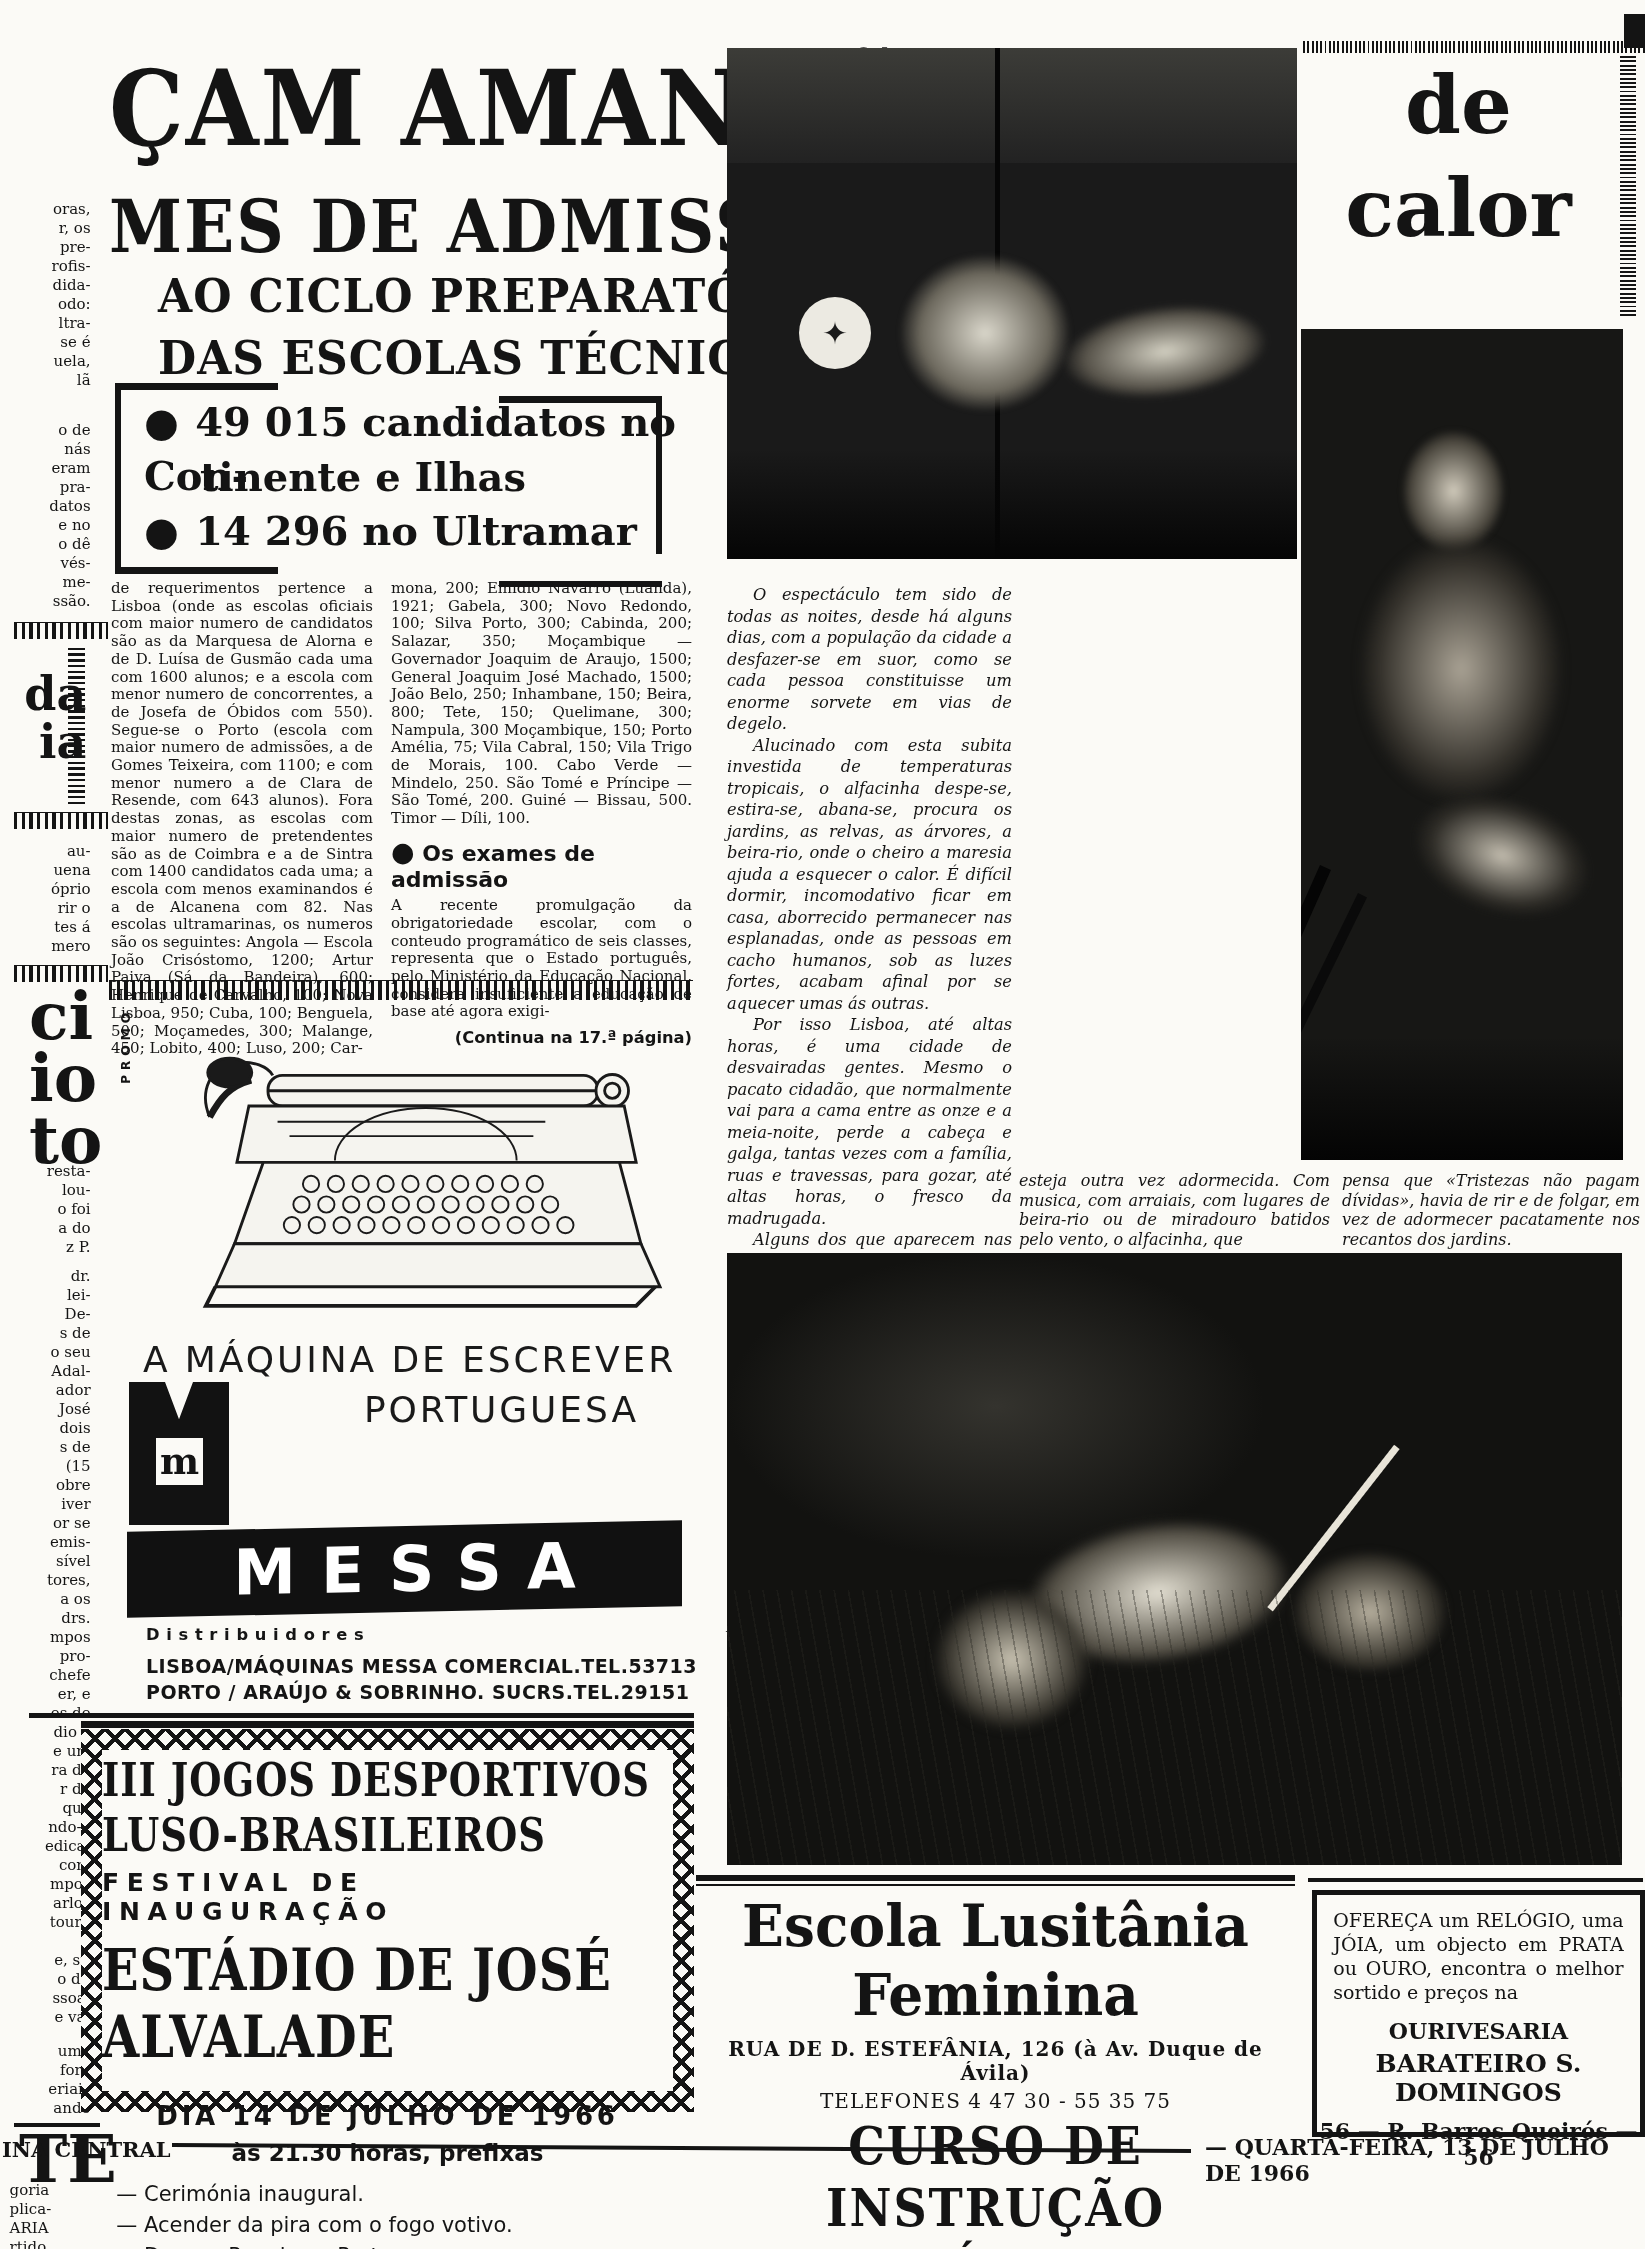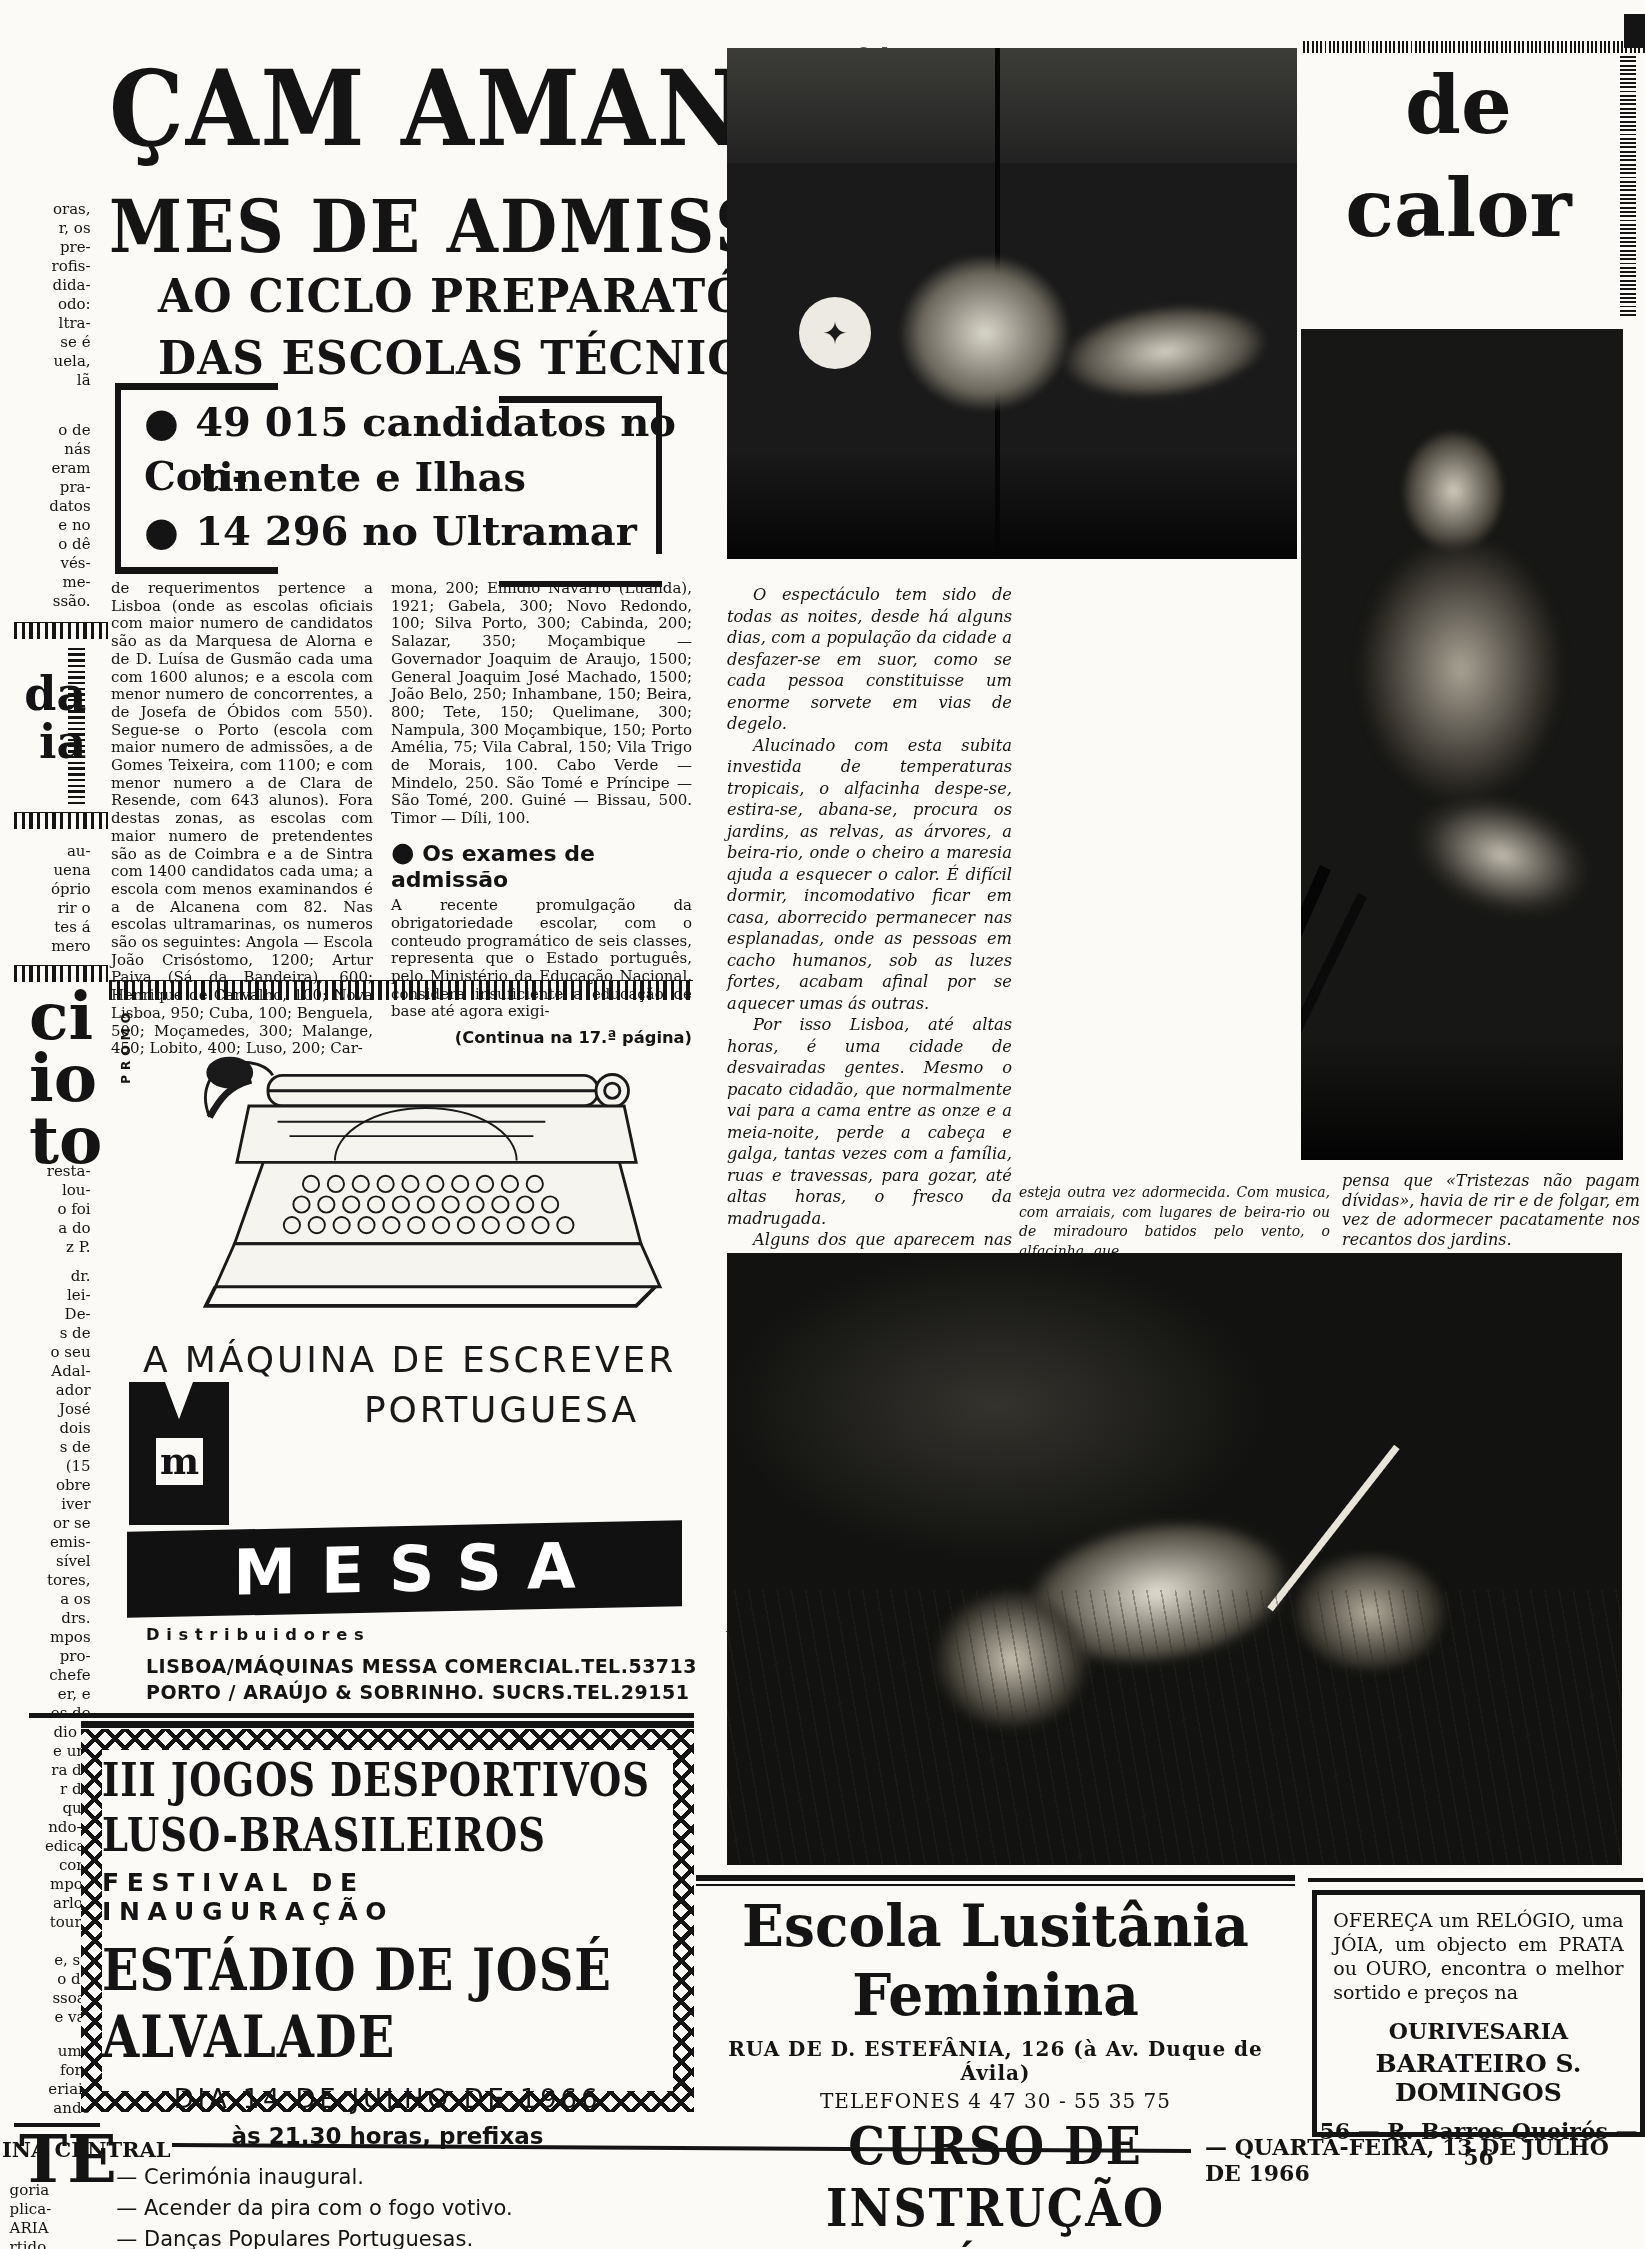--- a/index.html
+++ b/index.html
@@ -37,21 +37,21 @@
   
   .lattice{background:
      repeating-linear-gradient(45deg,#141414 0 4.3px,transparent 4.3px 14.3px),
      repeating-linear-gradient(135deg,#141414 0 4.3px,transparent 4.3px 14.3px);
      background-color:#fbfaf6;}
   .jogos-inner{position:absolute;left:21px;top:21px;right:21px;bottom:21px;background:#fbfaf6;
      display:flex;flex-direction:column;align-items:center;padding-top:13.4px;}
   .jogos-title{font-size:37px;font-weight:bold;transform:scaleY(1.25);letter-spacing:1px;}
   .jogos-sub{font-family:"DejaVu Sans",sans-serif;font-weight:bold;font-size:25px;letter-spacing:7.7px;margin-top:16.3px;}
   .jogos-venue{font-size:48px;font-weight:bold;transform:scaleY(1.2);margin-top:21px;letter-spacing:1px;}
-  .jogos-date{font-family:"DejaVu Sans",sans-serif;font-weight:normal;font-size:26px;letter-spacing:3.8px;margin-top:25px;}
+  .jogos-date{font-family:"DejaVu Sans",sans-serif;font-weight:bold;font-size:26px;letter-spacing:3.8px;margin-top:42px;}
   .jogos-time{font-family:"DejaVu Sans",sans-serif;font-weight:bold;font-size:23px;margin-top:9.6px;}
   .jogos-items{align-self:flex-start;margin:12.4px 0 0 14.3px;font-family:"DejaVu Sans",sans-serif;font-size:21px;line-height:31px;}
   
   .escola-name{font-size:55px;font-weight:bold;transform:scaleY(1.05);}
   .escola-line{font-weight:bold;font-size:20px;letter-spacing:1px;}
   .escola-course{font-size:46px;font-weight:bold;transform:scaleY(1.15);letter-spacing:1.9px;}
   
   .exames-box{border:5.7px solid #141414;background:#fbfaf6;}
   .exames-title{font-size:42px;letter-spacing:18px;text-align:center;font-weight:bold;}
   .exames-body{font-size:19px;line-height:24px;text-align:justify;}
@@ -321,21 +321,21 @@
     <div class="abs" style="left:0;bottom:0;width:100%;height:124px;background:linear-gradient(transparent,#040404);"></div>
   </div>
 
   <div class="abs italic-col" style="left:727px;top:584px;width:285px;height:646px;">
     <p>O espectáculo tem sido de todas as noites, desde há alguns dias, com a população da cidade a desfazer-se em suor, como se cada pessoa constituisse um enorme sorvete em vias de degelo.</p>
     <p>Alucinado com esta subita investida de temperaturas tropicais, o alfacinha despe-se, estira-se, abana-se, procura os jardins, as relvas, as árvores, a beira-rio, onde o cheiro a maresia ajuda a esquecer o calor. É difícil dormir, incomodativo ficar em casa, aborrecido permanecer nas esplanadas, onde as pessoas em cacho humanos, sob as luzes fortes, acabam afinal por se aquecer umas ás outras.</p>
     <p>Por isso Lisboa, até altas horas, é uma cidade de desvairadas gentes. Mesmo o pacato cidadão, que normalmente vai para a cama entre as onze e a meia-noite, perde a cabeça e galga, tantas vezes com a família, ruas e travessas, para gozar, até altas horas, o fresco da madrugada.</p>
     <p>Alguns dos que aparecem nas nossas gravuras são figuras de «esplendores na relva», onde se deixam adormecer, até que o guarda-nocturno da área os acorde, como ainda ontem vimos, na Largo do Rato, ás três da manhã. Outros, os eternos namorados, arrulham como pombos, esquecendo mesmo os vizinhos incómodos, como aquele que o nosso fotógrafo fixou expondo as pernas sujas e aleijadas á brisa ligeira saída do Tejo.</p>
     <p>É assim a vida de Lisboa em noites de canícula. Pena é que tenham passado os Santos e que Alfama</p>
   </div>
-  <div class="abs italic-col" style="left:1019px;top:1171px;width:311px;height:81px;font-size:14px;line-height:19.6px;margin-top:12px;">esteja outra vez adormecida. Com musica, com arraiais, com lugares de beira-rio ou de miradouro batidos pelo vento, o alfacinha, que</div>
+  <div class="abs italic-col" style="left:1019px;top:1171px;width:311px;height:81px;font-size:16px;line-height:19.6px;">esteja outra vez adormecida. Com musica, com arraiais, com lugares de beira-rio ou de miradouro batidos pelo vento, o alfacinha, que</div>
   <div class="abs italic-col" style="left:1342px;top:1171px;width:298px;height:81px;font-size:16px;line-height:19.6px;">pensa que «Tristezas não pagam dívidas», havia de rir e de folgar, em vez de adormecer pacatamente nos recantos dos jardins.</div>
 
   <div class="abs photo" style="left:727px;top:1253px;width:895px;height:612px;background:#121210;">
     <div class="abs" style="left:0;top:0;width:60%;height:50%;background:radial-gradient(closest-side,#34332e,transparent);"></div>
     <div class="blob" style="left:297px;top:268px;width:268px;height:143px;background:radial-gradient(closest-side,#e3dfd2,#524e44 82%,transparent);transform:rotate(-8deg);filter:blur(4.3px);"></div>
     <div class="blob" style="left:564px;top:297px;width:158px;height:124px;background:radial-gradient(closest-side,#b5ae9d,#3a372f 80%,transparent);filter:blur(3.8px);"></div>
     <div class="abs" style="left:603px;top:172px;width:6.7px;height:206px;background:#e8e4d8;transform:rotate(38deg);filter:blur(0.5px);"></div>
     <div class="blob" style="left:206px;top:335px;width:158px;height:143px;background:radial-gradient(closest-side,#c9c3b2,#3c3931 80%,transparent);filter:blur(4.8px);"></div>
     <div class="abs" style="left:0;bottom:0;width:100%;height:45%;opacity:.35;
                 background:repeating-linear-gradient(80deg,transparent 0 12.4px,#2a2923 12.4px 14px);"></div>

